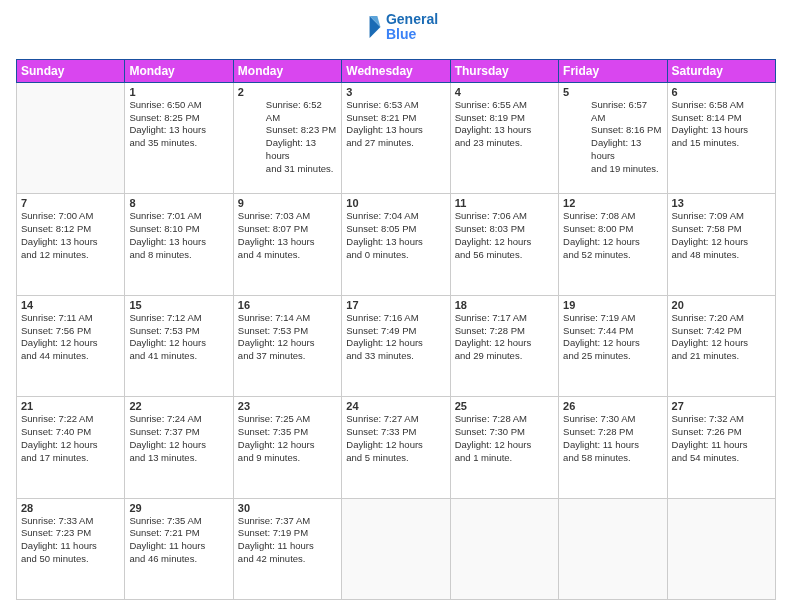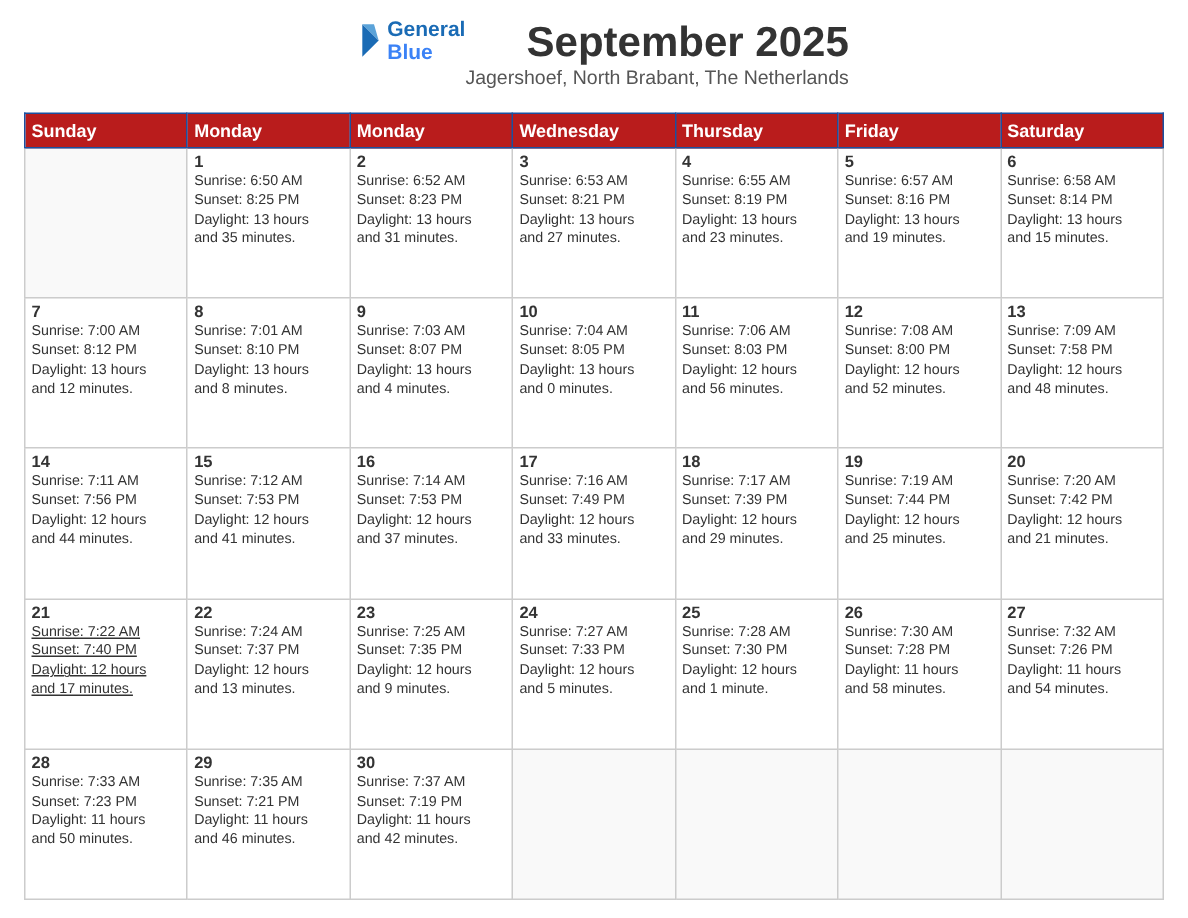--- a/index.html
+++ b/index.html
@@ -54,21 +54,21 @@
       color: #555;
     }
     .calendar {
       flex: 1;
       border: 1px solid #ccc;
       border-collapse: collapse;
       width: 100%;
       table-layout: fixed;
     }
     .calendar th {
-      background-color: #b91c1c;
+      background-color: #d946ef;
       color: #fff;
       font-size: 12px;
       padding: 4px 4px;
       text-align: left;
       border: 1px solid #1a50a0;
       font-weight: bold;
     }
     .calendar td {
       border: 1px solid #ccc;
       vertical-align: top;
@@ -100,24 +100,20 @@
     <div class="logo">
       <svg class="logo-icon" viewBox="0 0 36 36">
         <polygon points="20,4 34,18 20,32" fill="#1a6bb5"></polygon>
         <polygon points="20,4 30,4 34,18" fill="#5ba3d9"></polygon>
       </svg>
       <div class="logo-text">
         <div><span>General</span></div>
         <div><span style="color:#3b82f6">Blue</span></div>
       </div>
     </div>
-    <div class="title-block">
-      <div class="month-title">September 2025</div>
-      <div class="subtitle">Jagershoef, North Brabant, The Netherlands</div>
-    </div>
   </div>
 
   <table class="calendar">
     <thead>
       <tr id="header-row">
           <th>Sunday</th>
           <th>Monday</th>
           <th>Monday</th>
           <th>Wednesday</th>
           <th>Thursday</th>
@@ -130,42 +126,42 @@
           <td class="empty"></td>
           <td>
             <span class="day-num">1</span>
             <div class="day-info" style="white-space: pre-line;">Sunrise: 6:50 AM
 Sunset: 8:25 PM
 Daylight: 13 hours
 and 35 minutes.</div>
           </td>
           <td>
             <span class="day-num">2</span>
-            <div class="day-info" style="white-space: pre-line;">Sunrise: 6:52 AM
+            <div class="day-info" style="white-space: pre-line; margin-left: 28px;">Sunrise: 6:52 AM
 Sunset: 8:23 PM
 Daylight: 13 hours
 and 31 minutes.</div>
           </td>
           <td>
             <span class="day-num">3</span>
             <div class="day-info" style="white-space: pre-line;">Sunrise: 6:53 AM
 Sunset: 8:21 PM
 Daylight: 13 hours
 and 27 minutes.</div>
           </td>
           <td>
             <span class="day-num">4</span>
             <div class="day-info" style="white-space: pre-line;">Sunrise: 6:55 AM
 Sunset: 8:19 PM
 Daylight: 13 hours
 and 23 minutes.</div>
           </td>
           <td>
             <span class="day-num">5</span>
-            <div class="day-info" style="white-space: pre-line;">Sunrise: 6:57 AM
+            <div class="day-info" style="white-space: pre-line; margin-left: 28px;">Sunrise: 6:57 AM
 Sunset: 8:16 PM
 Daylight: 13 hours
 and 19 minutes.</div>
           </td>
           <td>
             <span class="day-num">6</span>
             <div class="day-info" style="white-space: pre-line;">Sunrise: 6:58 AM
 Sunset: 8:14 PM
 Daylight: 13 hours
 and 15 minutes.</div>
@@ -247,21 +243,21 @@
           <td>
             <span class="day-num">17</span>
             <div class="day-info" style="white-space: pre-line;">Sunrise: 7:16 AM
 Sunset: 7:49 PM
 Daylight: 12 hours
 and 33 minutes.</div>
           </td>
           <td>
             <span class="day-num">18</span>
             <div class="day-info" style="white-space: pre-line;">Sunrise: 7:17 AM
-Sunset: 7:39 PM
+Sunset: 7:28 PM
 Daylight: 12 hours
 and 29 minutes.</div>
           </td>
           <td>
             <span class="day-num">19</span>
             <div class="day-info" style="white-space: pre-line;">Sunrise: 7:19 AM
 Sunset: 7:44 PM
 Daylight: 12 hours
 and 25 minutes.</div>
           </td>
@@ -269,21 +265,21 @@
             <span class="day-num">20</span>
             <div class="day-info" style="white-space: pre-line;">Sunrise: 7:20 AM
 Sunset: 7:42 PM
 Daylight: 12 hours
 and 21 minutes.</div>
           </td>
         </tr>
         <tr>
           <td>
             <span class="day-num">21</span>
-            <div class="day-info" style="white-space: pre-line; text-decoration: underline;">Sunrise: 7:22 AM
+            <div class="day-info" style="white-space: pre-line;">Sunrise: 7:22 AM
 Sunset: 7:40 PM
 Daylight: 12 hours
 and 17 minutes.</div>
           </td>
           <td>
             <span class="day-num">22</span>
             <div class="day-info" style="white-space: pre-line;">Sunrise: 7:24 AM
 Sunset: 7:37 PM
 Daylight: 12 hours
 and 13 minutes.</div>

